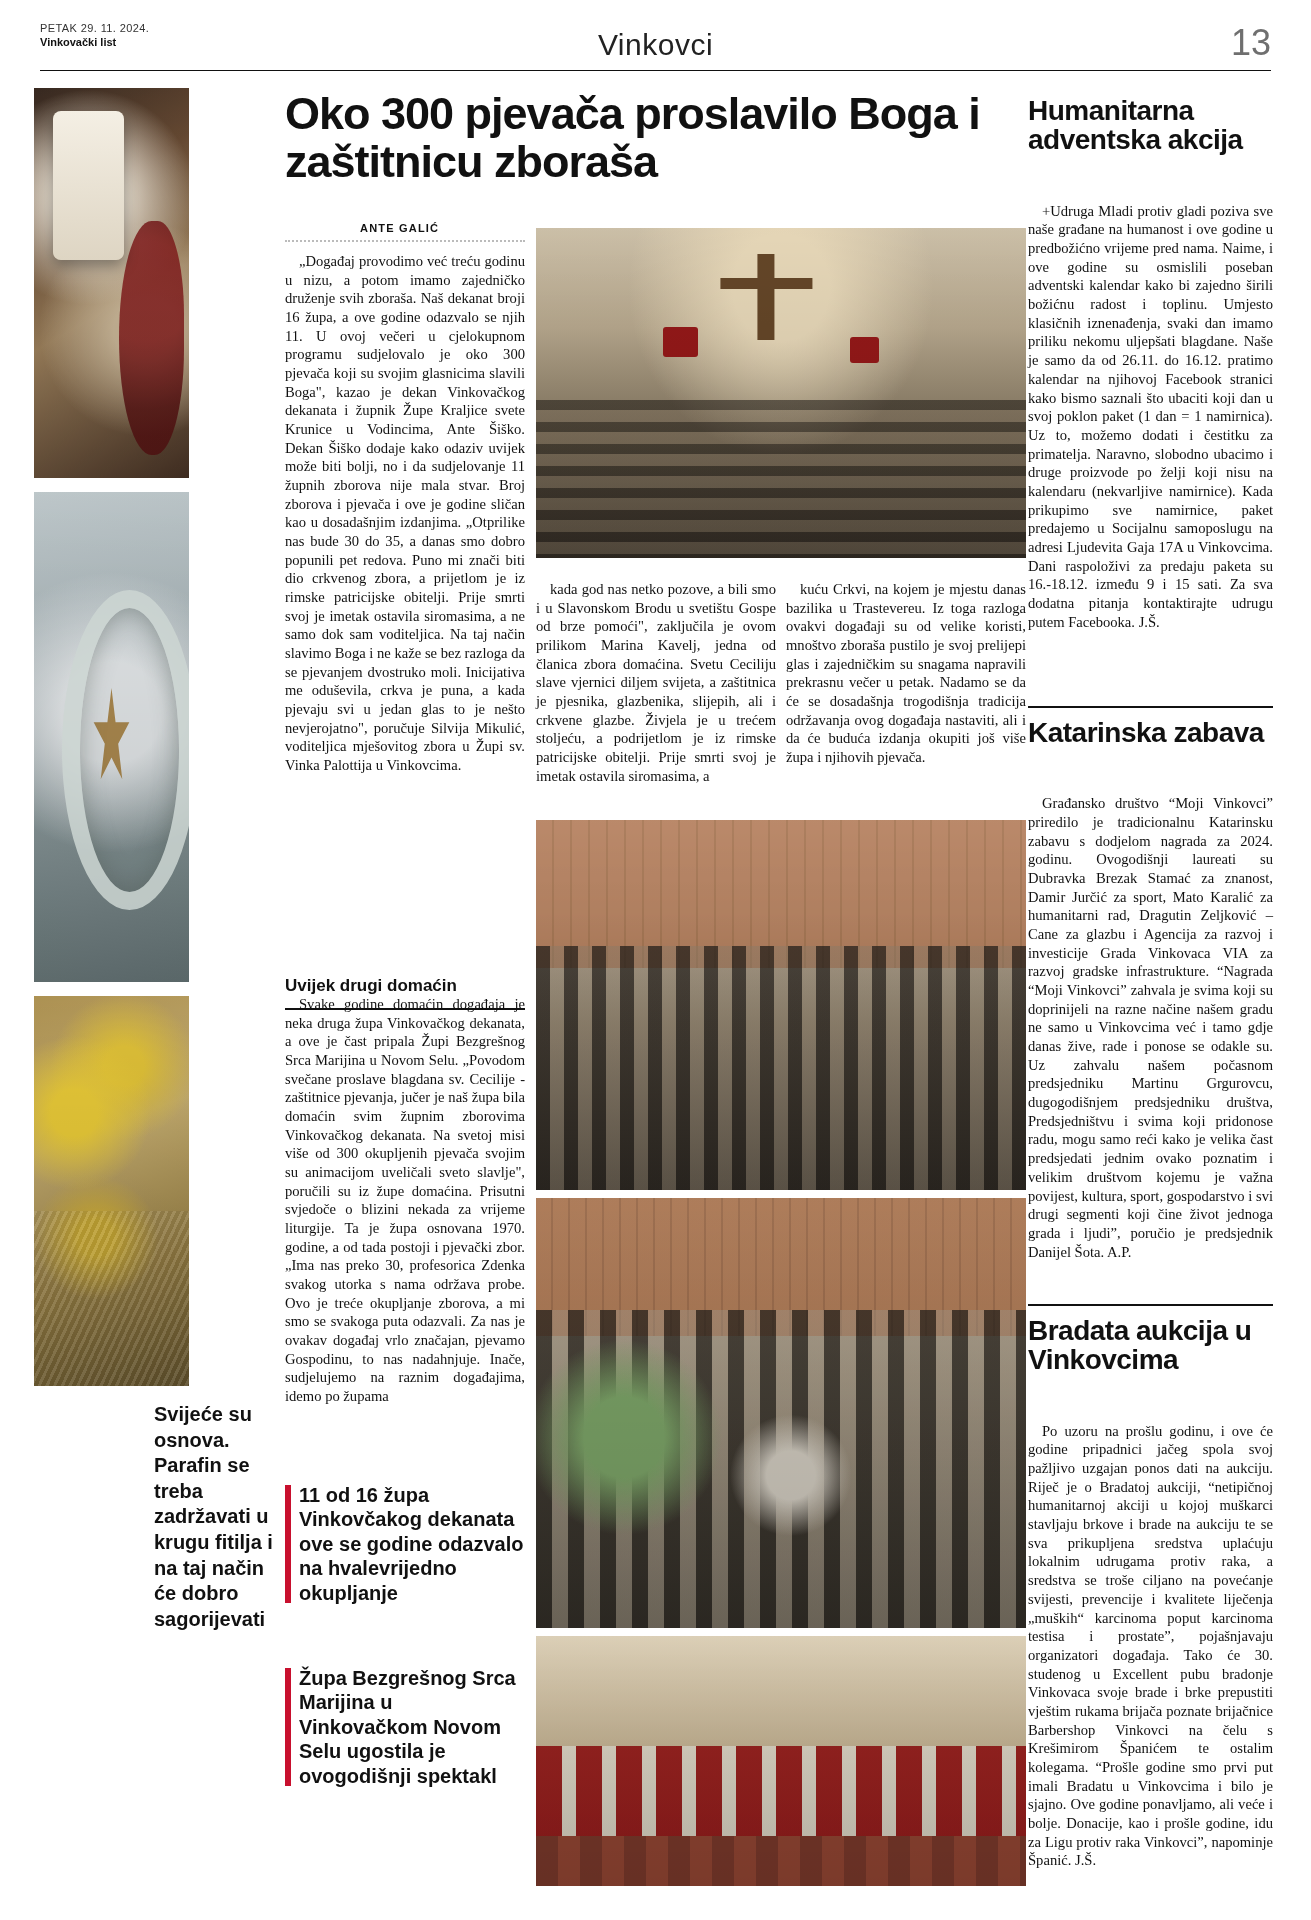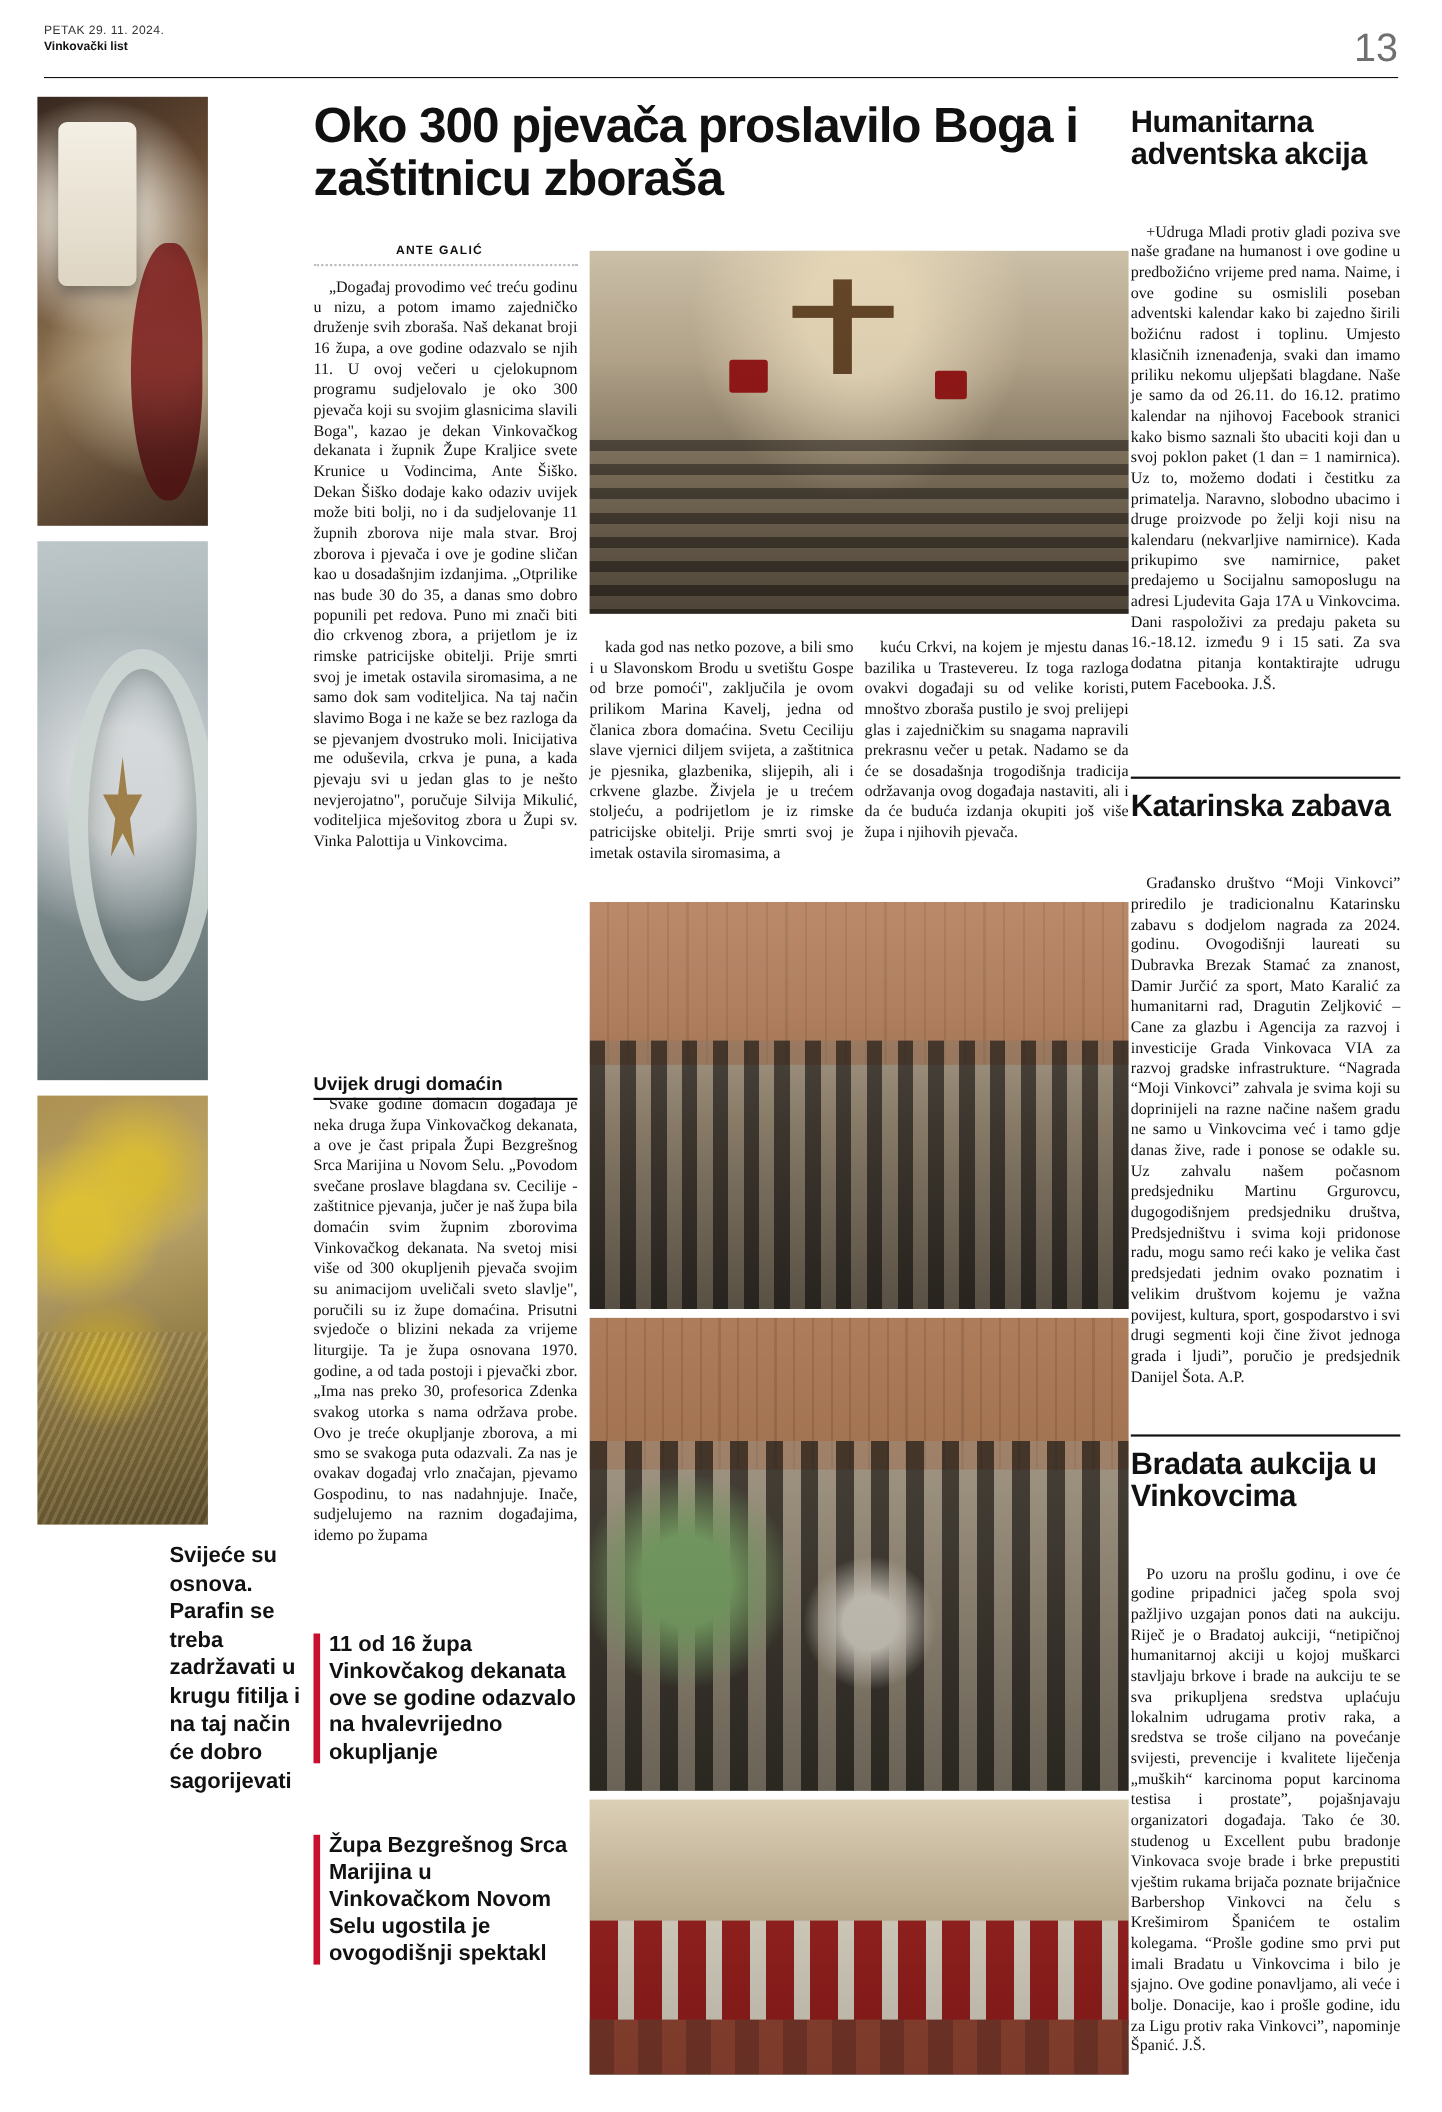--- a/index.html
+++ b/index.html
@@ -58,21 +58,21 @@
     -webkit-hyphens:auto; hyphens:auto;
     color:#111;
   }
   .body-col p { margin:0 0 0 0; text-indent:14px; }
   .body-col p.first { text-indent:14px; }
 
   .subhead {
     font-family:"Liberation Sans", sans-serif;
     font-weight:bold; font-size:17px; color:#111;
     border-bottom:2px solid #111;
-    padding-bottom:2px; margin:14px 0 8px 0;
+    padding-bottom:12px; margin:14px 0 8px 0;
   }
 
   
   .pullquote {
     position:relative;
     padding-left:14px;
     margin-top:18px;
     font-family:"Liberation Sans", sans-serif;
     font-weight:bold;
     font-size:20px;
@@ -226,20 +226,21 @@
   .ph-shade { position:absolute; inset:0; background:linear-gradient(180deg,rgba(0,0,0,.06),rgba(0,0,0,.18)); }
 </style>
 </head>
 <body>
 
 <div class="page-header">
   <div class="hdr-left">
     <div class="hdr-date">PETAK 29. 11. 2024.</div>
     <div class="hdr-pub">Vinkovački list</div>
   </div>
+  <div class="hdr-section">Vinkovci</div>
   <div class="hdr-pageno">13</div>
 </div>
 <div class="hdr-rule"></div>
 
 <div class="photo ph-candles" style="left:34px; top:88px; width:155px; height:390px;">
   <div class="ph-shade"></div>
 </div>
 
 <div class="photo ph-wreath" style="left:34px; top:492px; width:155px; height:490px;">
   <div class="ph-shade"></div>

